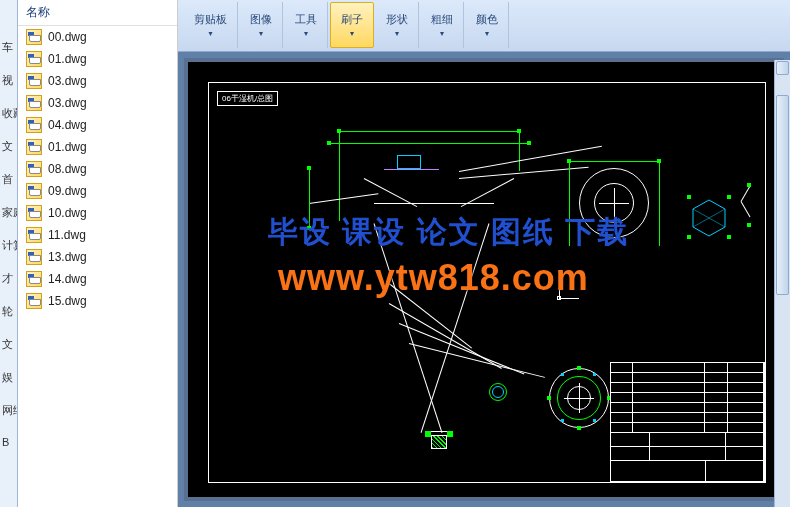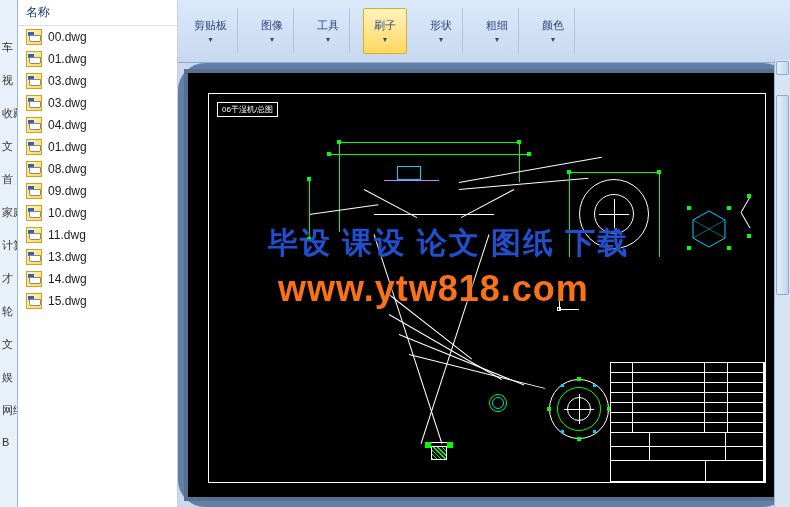--- a/index.html
+++ b/index.html
@@ -9,25 +9,25 @@
 .left-strip span { writing-mode: horizontal-tb; padding-left: 2px; white-space: nowrap; }
 .file-panel { width: 160px; background: #fff; border-right: 1px solid #ccc; display: flex; flex-direction: column; }
 .file-header { padding: 4px 8px; color: #1a3e7a; font-size: 12px; border-bottom: 1px solid #e0e0e0; }
 .file-list { overflow-y: auto; flex: 1; }
 .file-item { display: flex; align-items: center; padding: 3px 8px; cursor: pointer; gap: 6px; }
 .file-icon { width: 16px; height: 16px; background: linear-gradient(135deg, #fff3c0 0%, #ffd860 100%); border: 1px solid #d0a020; position: relative; flex-shrink: 0; }
 .file-icon::before { content: ""; position: absolute; top: 2px; left: 1px; width: 6px; height: 4px; background: #3060c0; }
 .file-icon::after { content: ""; position: absolute; bottom: 2px; left: 2px; width: 10px; height: 5px; border: 1px solid #888; border-radius: 0 0 2px 2px; background: #fff; }
 .file-name { color: #222; }
 .main-area { flex: 1; display: flex; flex-direction: column; background: #c7d8ef; }
-.ribbon { height: 63px; background: linear-gradient(#dce9fb, #c7d8ef); display: flex; align-items: center; padding: 2px 6px; gap: 13px; border-bottom: 1px solid #8faad0; }
+.ribbon { height: 52px; background: linear-gradient(#dce9fb, #c7d8ef); display: flex; align-items: flex-start; padding: 2px 6px; gap: 2px; border-bottom: 1px solid #8faad0; }
 .ribbon-group { display: flex; flex-direction: column; align-items: center; padding: 2px 10px; border-right: 1px solid #b0c4de; height: 46px; justify-content: center; gap: 2px; color: #2a4a7a; font-size: 11px; cursor: pointer; }
 .ribbon-group.active { background: linear-gradient(#fff2c0, #ffd860); border: 1px solid #d8b020; border-radius: 2px; }
 .ribbon-dropdown { font-size: 8px; color: #2a4a7a; }
-.canvas-wrap { flex: 1; background: #6080a8; padding: 6px; position: relative; border-radius: 27px; }
+.canvas-wrap { flex: 1; background: #6080a8; padding: 6px; position: relative; }
 .canvas-border { background: #000; width: 100%; height: 100%; position: relative; border: 4px solid #5a7090; overflow: hidden; }
 .drawing-frame { position: absolute; top: 20px; left: 20px; right: 14px; bottom: 14px; border: 1px solid #fff; }
 .title-block { position: absolute; top: 8px; left: 8px; border: 1px solid #fff; padding: 1px 4px; font-size: 8px; color: #fff; }
 .watermark-1 { position: absolute; top: 150px; left: 80px; font-size: 30px; font-weight: bold; color: #2050d0; text-shadow: 1px 1px 2px rgba(0,0,0,0.5); z-index: 10; letter-spacing: 2px; }
 .watermark-2 { position: absolute; top: 195px; left: 90px; font-size: 36px; font-weight: bold; color: #f97316; text-shadow: 1px 1px 2px rgba(0,0,0,0.5); z-index: 10; letter-spacing: 1px; }
 .dim-mark { position: absolute; background: #00ff00; }
 .dim-line { position: absolute; background: #00ff00; height: 1px; }
 .dim-line-v { position: absolute; background: #00ff00; width: 1px; }
 .white-line { position: absolute; background: #fff; height: 1px; transform-origin: left center; }
 .circle-g { position: absolute; border: 1px solid #00ff00; border-radius: 50%; }

